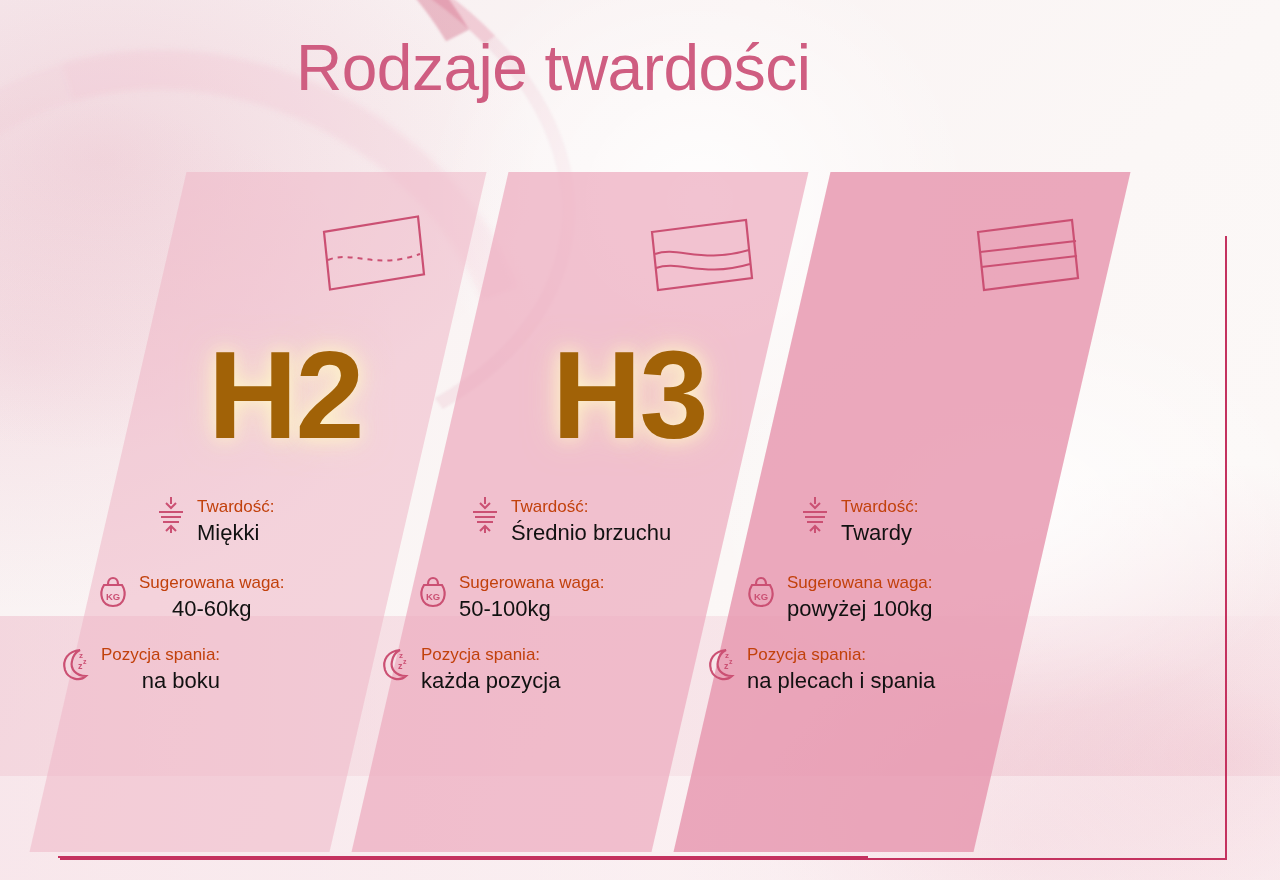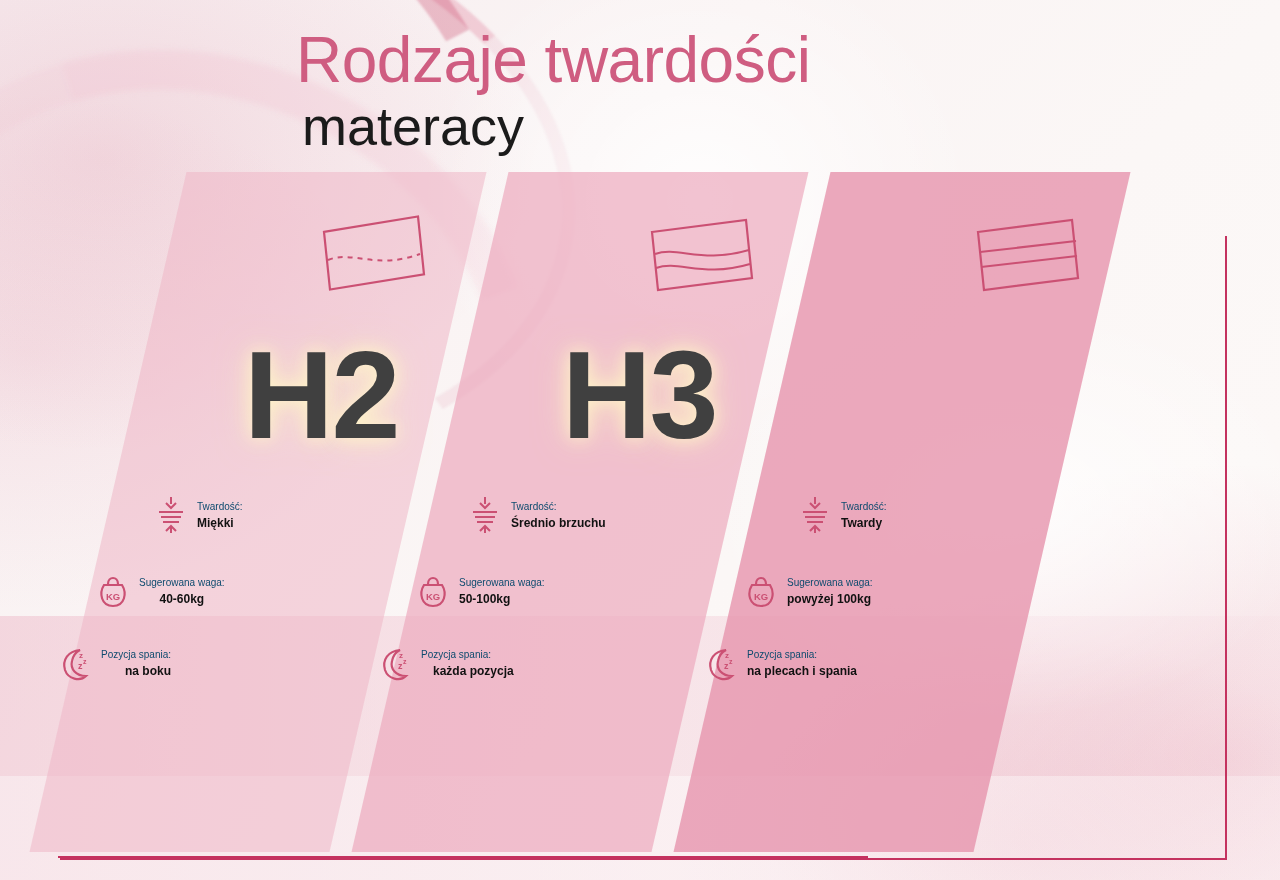--- a/index.html
+++ b/index.html
@@ -136,21 +136,21 @@
     left: 58px;
     top: 856px;
     width: 810px;
     height: 2px;
     background: #c4325f;
   }
   
   .title-wrap {
     position: absolute;
     left: 296px;
-    top: 28px;
+    top: 36px;
     z-index: 6;
   }
   .title-main {
     font-size: 64px;
     line-height: 1.0;
     color: #cf5d81;
     font-weight: 400;
     letter-spacing: -0.5px;
     white-space: nowrap;
   }
@@ -197,56 +197,55 @@
   }
   .col-1 .mattress-icon { left: 222px; }
   .col-2 .mattress-icon { left: 228px; }
   .col-3 .mattress-icon { left: 232px; }
 
   .hardness-label {
     position: absolute;
     top: 152px;
     font-size: 124px;
     font-weight: 700;
-    color: #404040;
+    color: #a16207;
     letter-spacing: -2px;
     text-shadow: 0 0 18px rgba(255,247,200,0.95), 0 0 34px rgba(255,246,190,0.65);
-    margin-left: 36px;
   }
   .col-1 .hardness-label { left: 112px; }
-  .col-2 .hardness-label { left: 108px; text-align: center; }
+  .col-2 .hardness-label { left: 134px; text-align: center; }
   .col-3 .hardness-label { left: 120px; }
 
   .feature {
     position: absolute;
     display: flex;
     align-items: flex-start;
     gap: 9px;
   }
   .feature .ficon {
     flex: 0 0 auto;
     width: 34px;
     height: 42px;
     display: flex;
     align-items: center;
     justify-content: center;
   }
   .feature .ftext {
     padding-top: 2px;
   }
   .ftext .f-title {
-    font-size: 10px;
-    color: #0c4a6e;
+    font-size: 17px;
+    color: #c2410c;
     line-height: 1.25;
     white-space: nowrap;
   }
   .ftext .f-value {
-    font-size: 12px;
+    font-size: 22px;
     color: #111111;
-    font-weight: 700;
+    font-weight: 400;
     line-height: 1.3;
     margin-top: 2px;
     white-space: nowrap;
   }
   
   .col-1 .feat-hardness { left: 58px;  top: 322px; }
   .col-1 .feat-weight   { left: 0px;   top: 398px; }
   .col-1 .feat-sleep    { left: -38px; top: 470px; }
 
   .col-2 .feat-hardness { left: 50px;  top: 322px; }
@@ -281,21 +280,20 @@
     <div class="panel panel-1"></div>
     <div class="panel panel-2"></div>
     <div class="panel panel-3"></div>
   </div>
 
   <div class="frame-line"></div>
   <div class="frame-line-2"></div>
 
   <div class="title-wrap">
     <div class="title-main">Rodzaje twardości</div>
-    <div class="title-sub">materacy</div>
   </div>
 
   <div class="col col-1">
 
     <div class="mattress-icon">
       <svg width="112" height="86" viewBox="0 0 112 86">
         <path d="M6 18 L100 6 L106 64 L12 76 Z" fill="none" stroke="#cb5073" stroke-width="2.2" transform="skewY(-2)"></path>
         <path d="M10 46 C 34 36, 58 56, 102 40" fill="none" stroke="#cb5073" stroke-width="2" stroke-dasharray="5 5"></path>
       </svg>
     </div>
@@ -398,21 +396,21 @@
       <span class="ficon">
         <svg width="34" height="42" viewBox="0 0 34 42">
           <path d="M22 8 C 10 9, 4 18, 7 28 C 10 37, 22 40, 28 34 C 18 34, 12 27, 14 19 C 15 14, 18 10, 22 8 Z" fill="none" stroke="#cb5073" stroke-width="2.2"></path>
           <text x="21" y="16" font-family="Liberation Sans, sans-serif" font-size="8" font-weight="700" fill="#cb5073">z</text>
           <text x="25" y="22" font-family="Liberation Sans, sans-serif" font-size="7" font-weight="700" fill="#cb5073">z</text>
           <text x="20" y="27" font-family="Liberation Sans, sans-serif" font-size="9" font-weight="700" fill="#cb5073">z</text>
         </svg>
       </span>
       <span class="ftext">
         <span class="f-title">Pozycja spania:</span>
-        <span class="f-value" style="display:block;margin-left:12px;">każda pozycja</span>
+        <span class="f-value" style="display:block;">każda pozycja</span>
       </span>
     </div>
   </div>
 
   <div class="col col-3">
 
     <div class="mattress-icon">
       <svg width="112" height="86" viewBox="0 0 112 86">
         <path d="M6 18 L100 6 L106 64 L12 76 Z" fill="none" stroke="#cb5073" stroke-width="2.2"></path>
         <path d="M8 38 L104 27" fill="none" stroke="#cb5073" stroke-width="2"></path>

